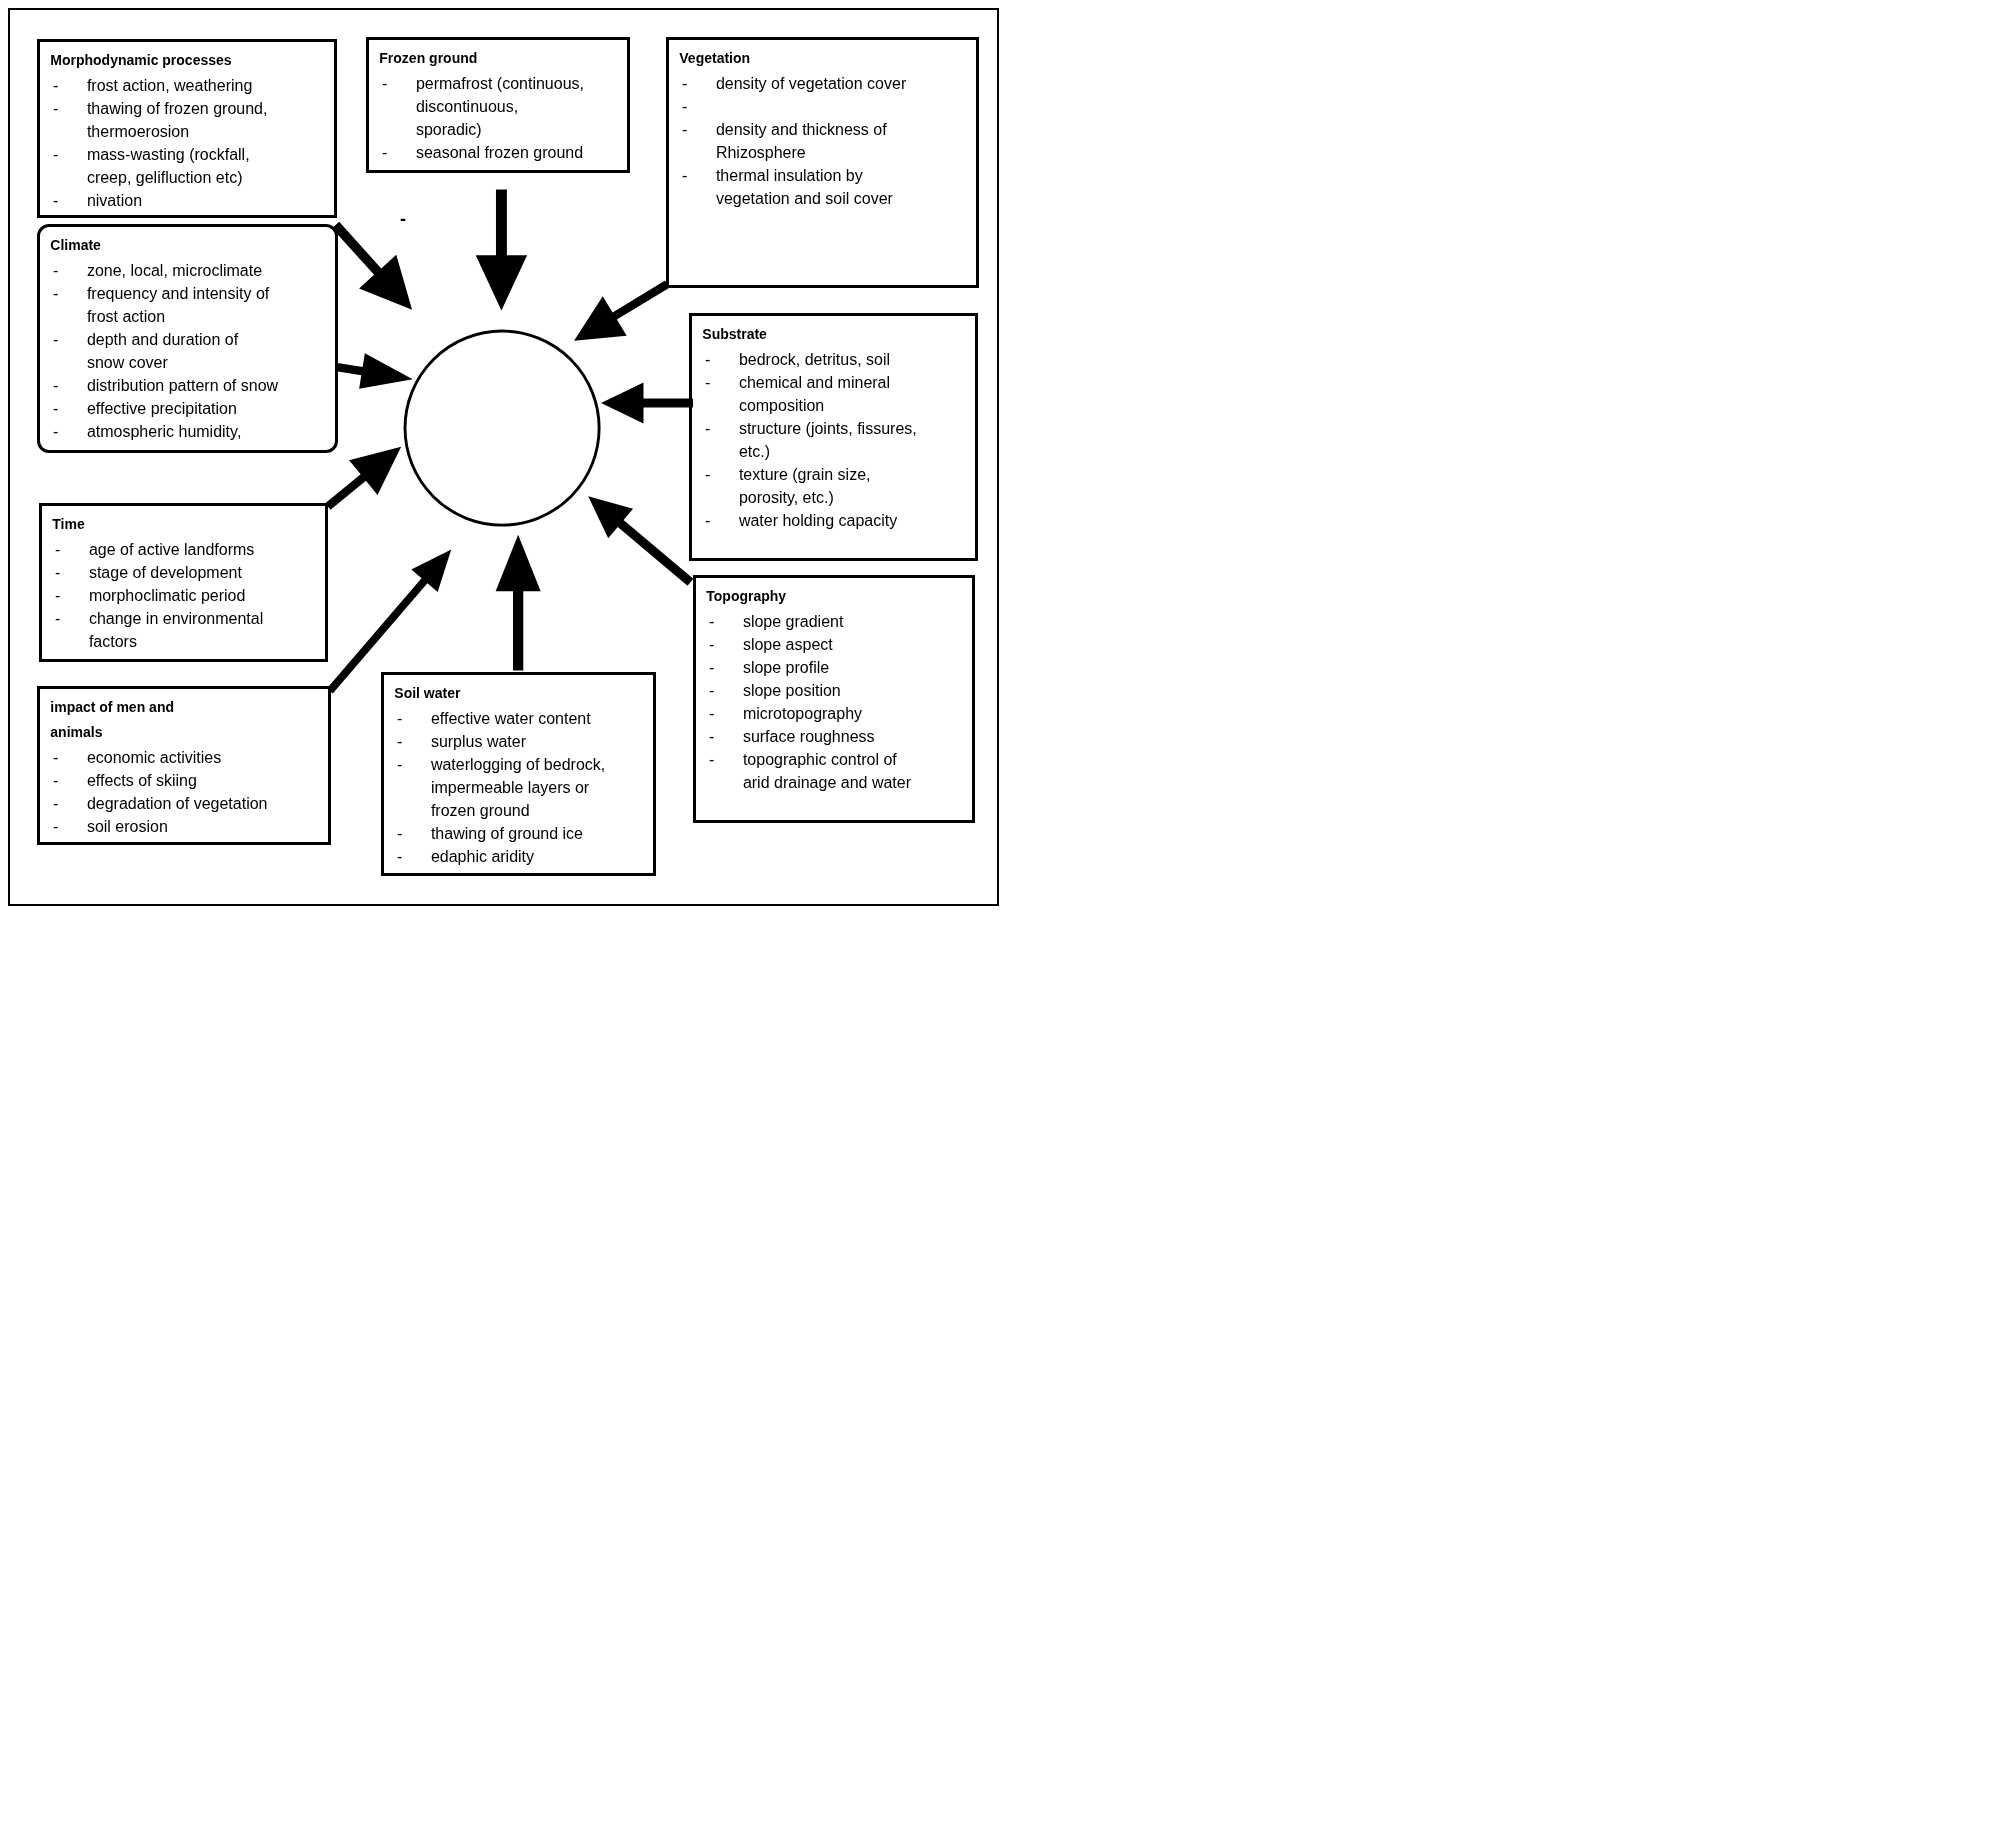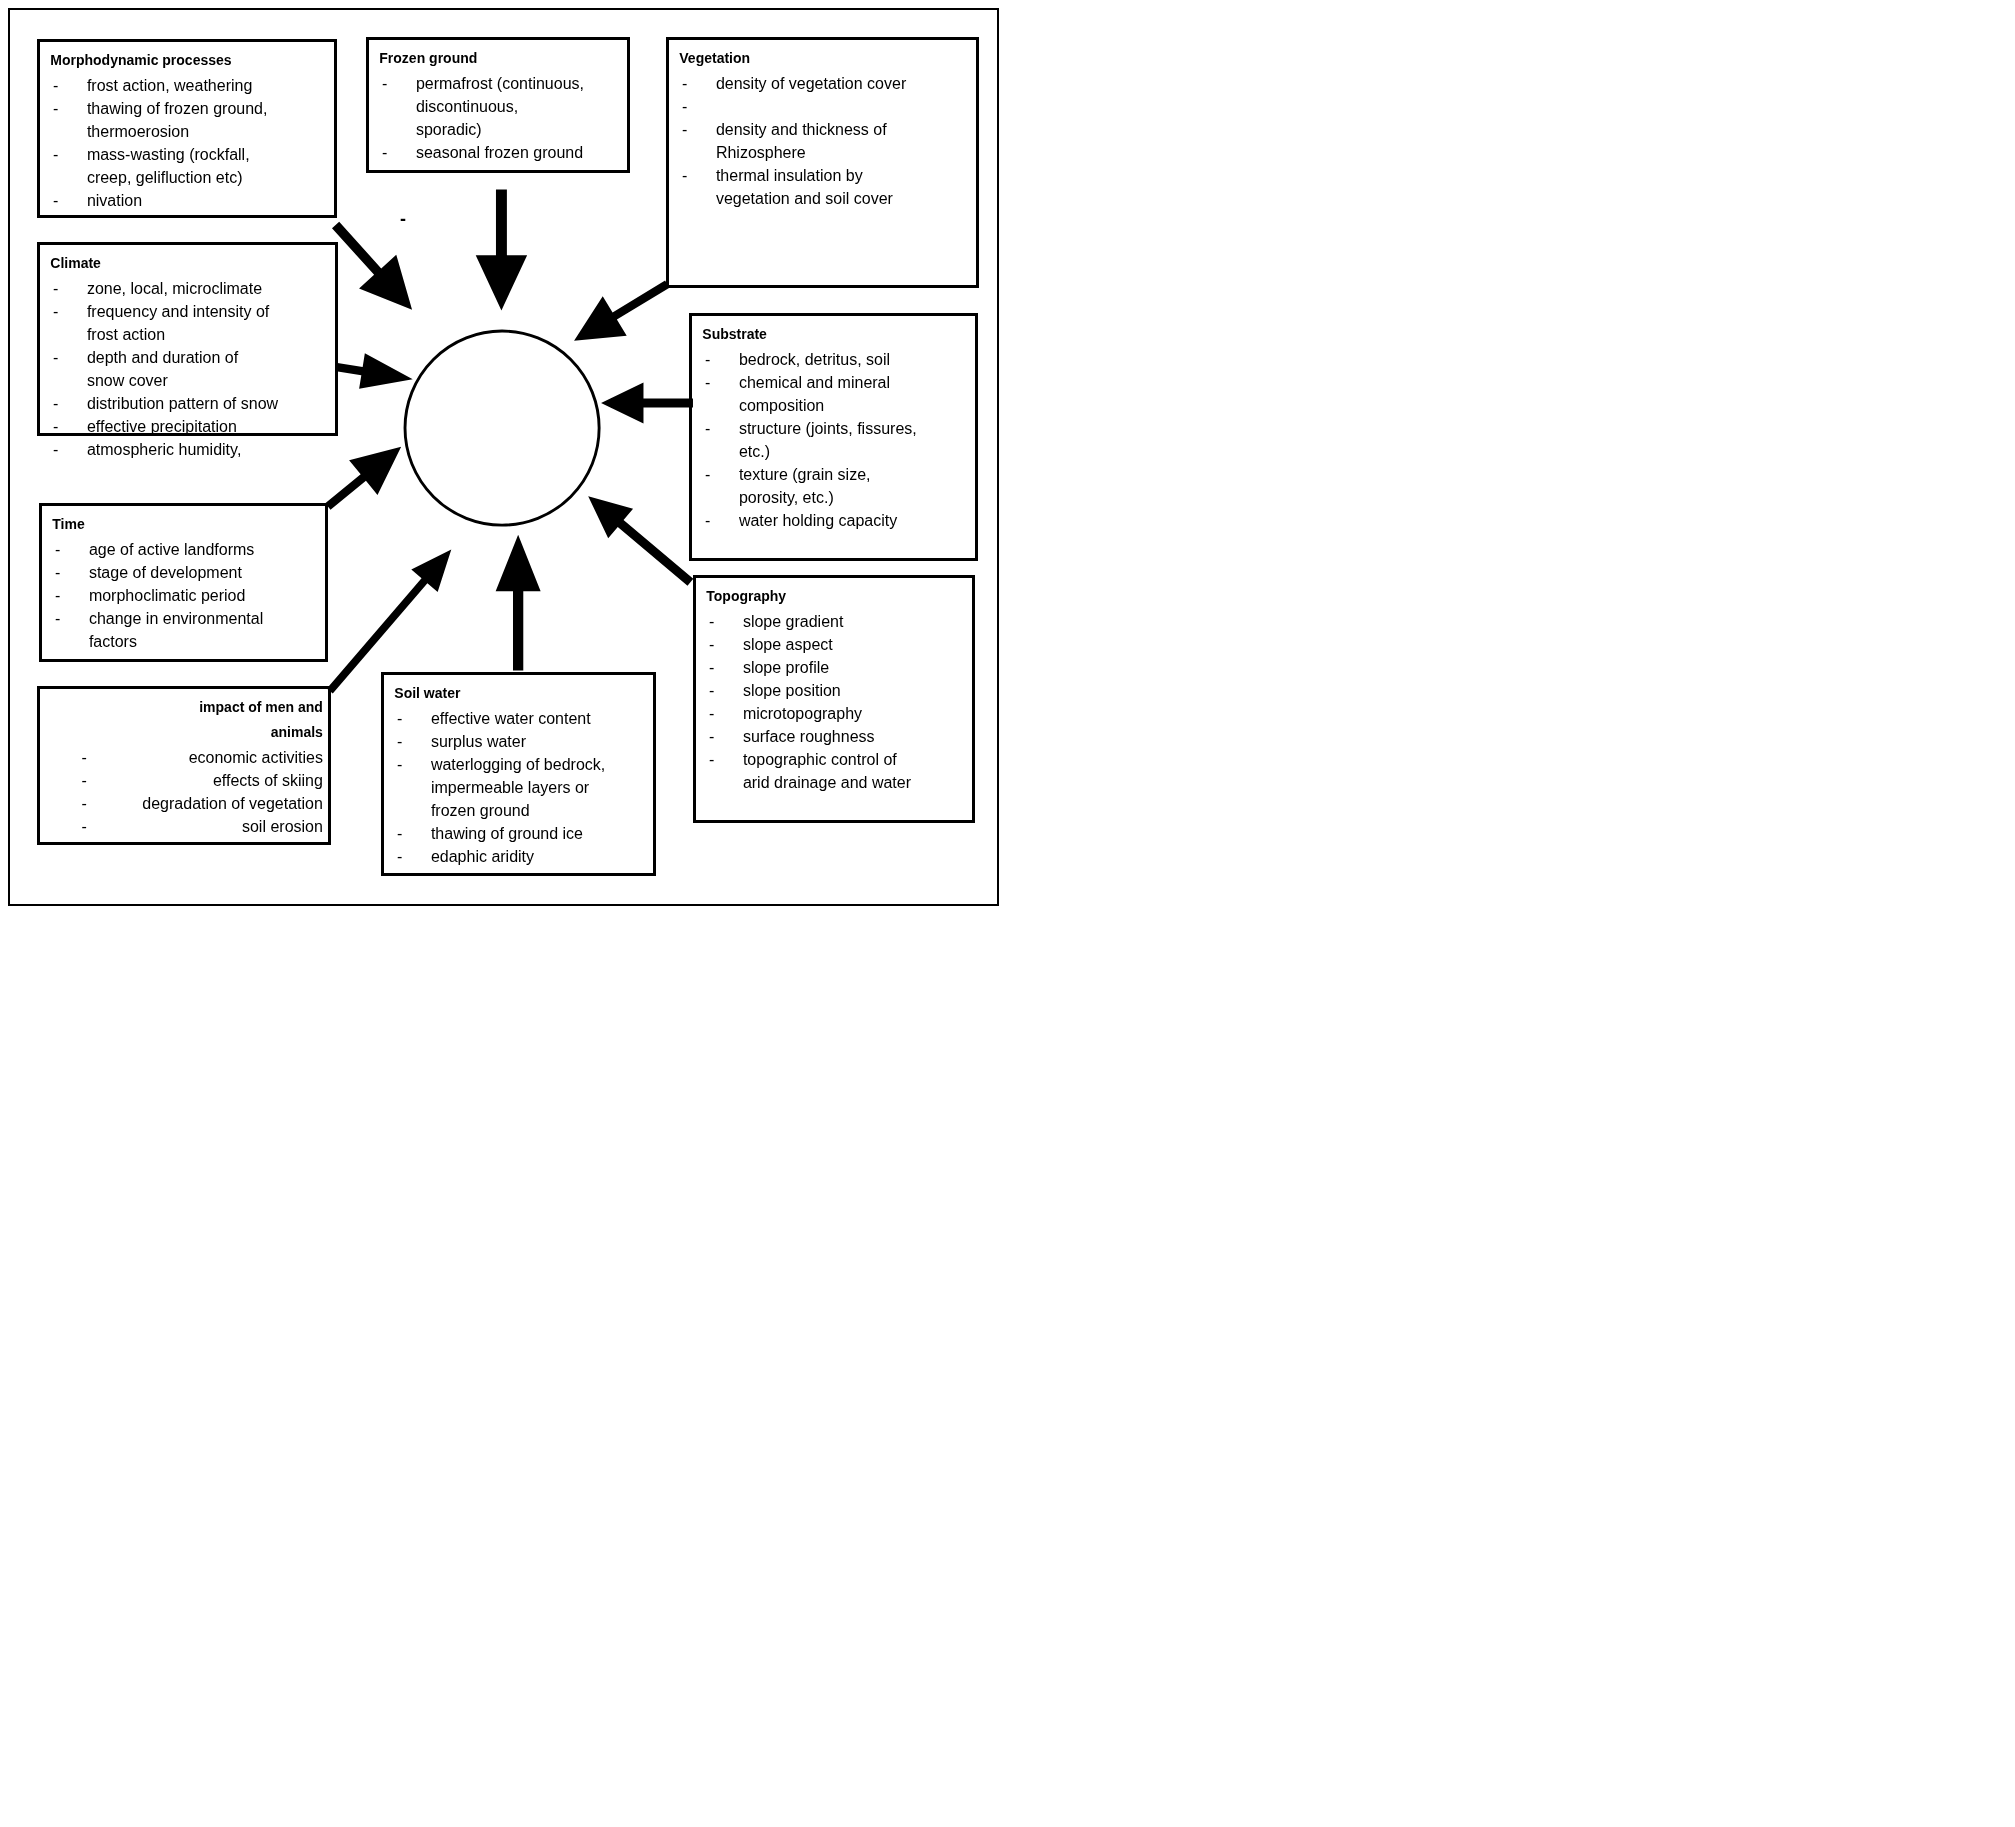--- a/index.html
+++ b/index.html
@@ -44,24 +44,24 @@
     flex:0 0 34px;
   }
   .fbox li .txt{
     flex:1 1 auto;
     white-space:pre-line;
   }
   
   #b-morpho   {left:37px;  top:39px;   width:300px; height:179px;}
   #b-frozen   {left:366px; top:37px;   width:264px; height:136px;}
   #b-veg      {left:666px;top:37px;   width:313px; height:251px;}
-  #b-climate  {left:37px;  top:242px;  width:301px; height:194px;}
+  #b-climate  {left:37px;  top:224px;  width:301px; height:229px;border-radius:12px;}
   #b-substrate{left:689px;top:313px;  width:289px; height:248px;}
   #b-time     {left:39px;  top:503px;  width:289px; height:159px;}
-  #b-impact   {left:37px;  top:686px; width:294px; height:159px;text-align:right;}
+  #b-impact   {left:37px;  top:686px; width:294px; height:159px;}
   #b-soil     {left:381px; top:672px; width:275px; height:204px;}
   #b-topo     {left:693px;top:575px;  width:282px; height:248px;}
 
   #arrow-layer{
     position:absolute;left:0;top:0;width:1008px;height:914px;
     z-index:3;pointer-events:none;
   }
   .center-label{
     position:absolute;
     left:406px;top:377px;width:193px;height:103px;

